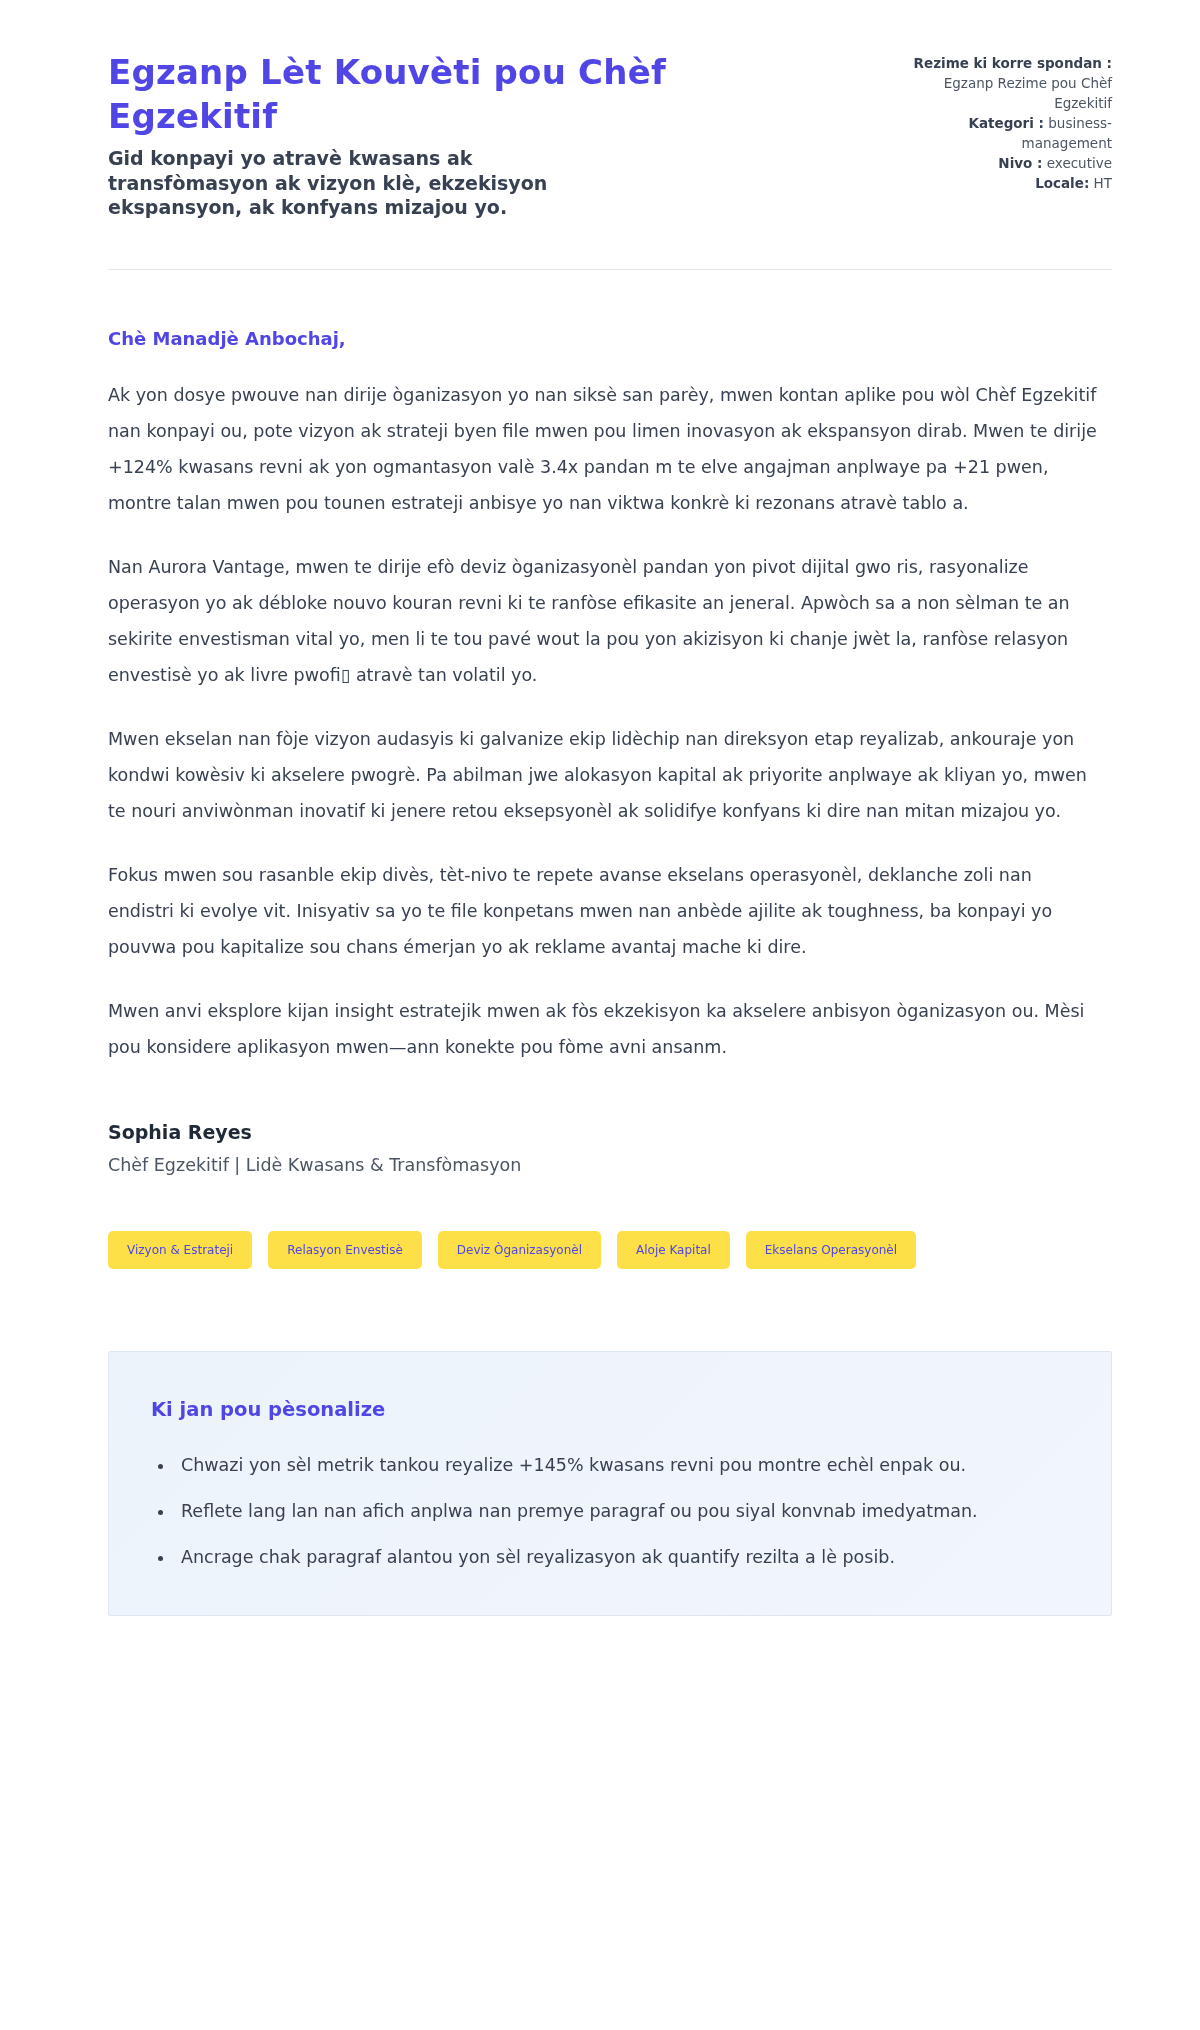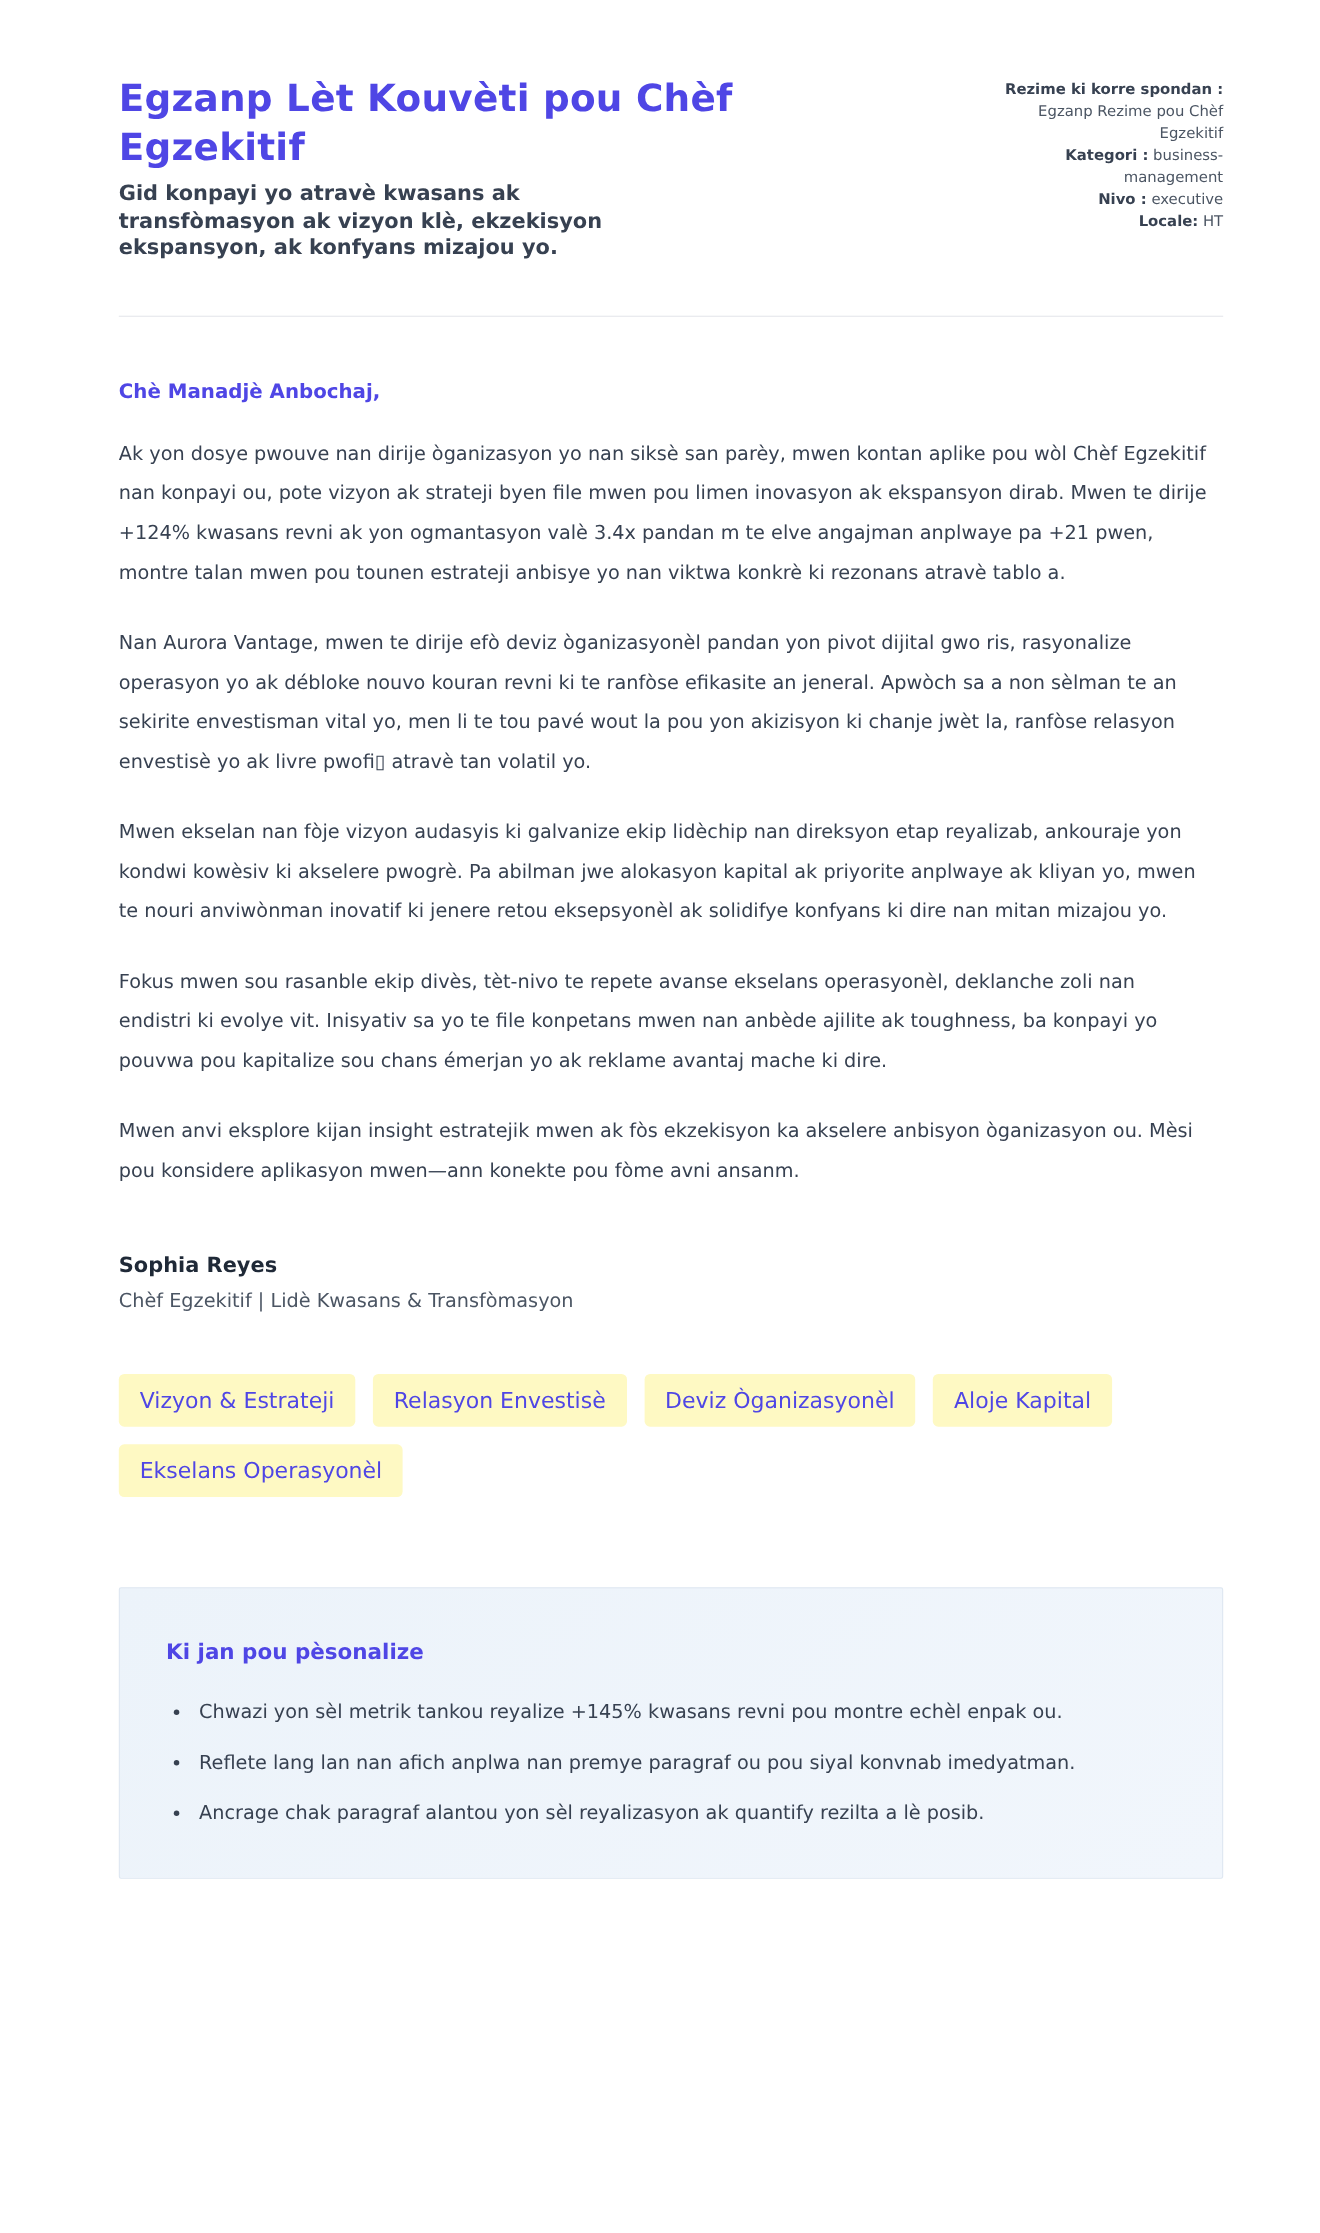--- a/index.html
+++ b/index.html
@@ -4,21 +4,21 @@
 <style>
   * { margin: 0; padding: 0; box-sizing: border-box; }
   html, body { background: #ffffff; }
   body {
     width: 1200px;
     min-height: 2030px;
     font-family: "DejaVu Sans", "Liberation Sans", sans-serif;
     color: #374151;
   }
   .page {
-    padding: 68px 88px 60px 108px;
+    padding: 50px 88px 60px 108px;
   }
 
   
   .header { display: flex; justify-content: space-between; align-items: flex-start; }
   .header-left { flex: 1 1 auto; padding-right: 30px; }
   .title {
     color: #4f46e5;
     font-size: 34px;
     font-weight: 700;
     line-height: 1.3;
@@ -79,23 +79,23 @@
   
   .tags {
     margin-top: 56px;
     display: flex;
     flex-wrap: wrap;
     gap: 16px;
     max-width: 1010px;
   }
   .chip {
     display: inline-block;
-    background: #fef9c3;
+    background: #fde047;
     color: #4f46e5;
-    font-size: 20px;
+    font-size: 12px;
     padding: 12px 19px;
     border-radius: 5px;
     white-space: nowrap;
   }
 
   
   .tips {
     margin-top: 82px;
     background: linear-gradient(135deg, #ecf3fa 0%, #f1f6fc 100%);
     border: 1px solid #dde6f1;

